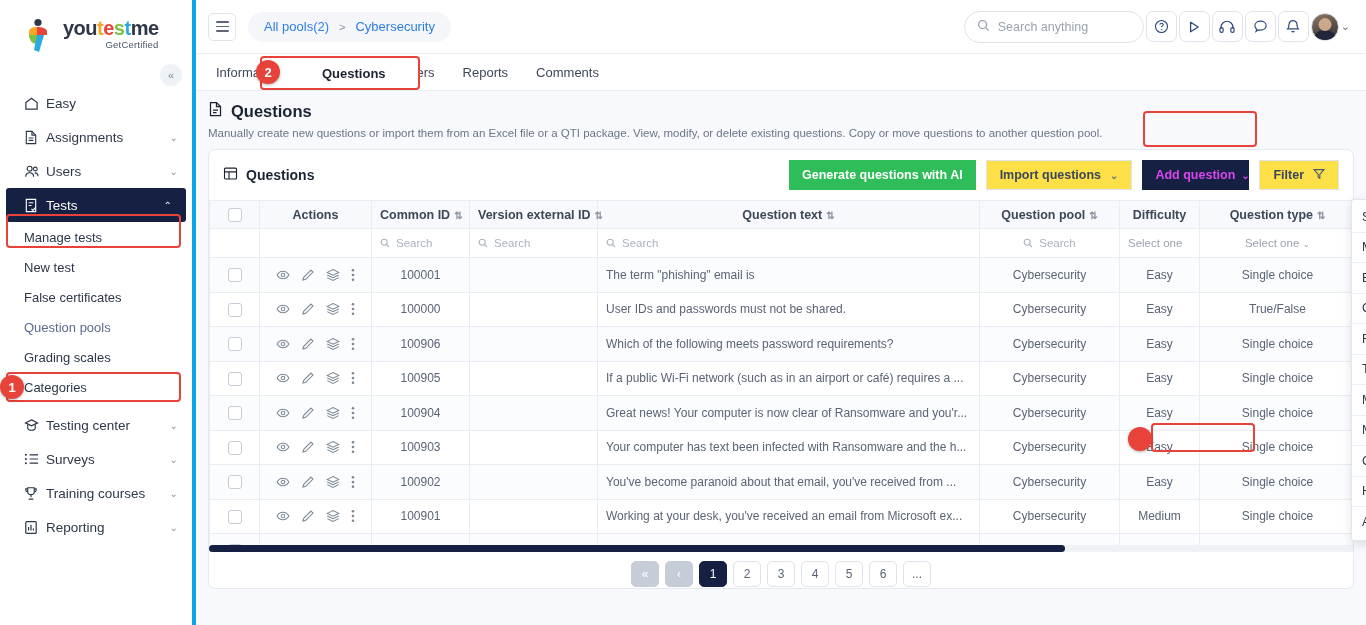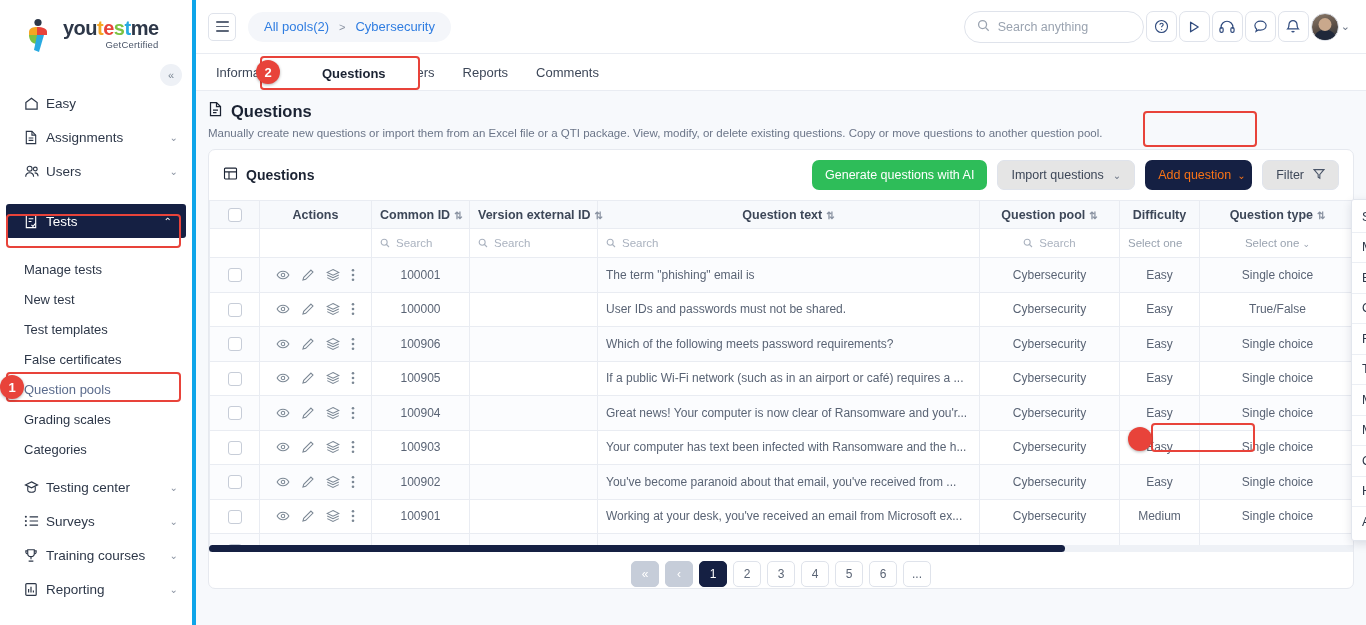--- a/index.html
+++ b/index.html
@@ -37,21 +37,21 @@
     display: flex; align-items: center;
     height: 34px; padding: 0 14px 0 24px;
     font-size: 13.5px; color: #2d3748; cursor: pointer;
     position: relative;
   }
   .nav-item .ico { width: 22px; flex: 0 0 22px; display: flex; align-items: center; color:#2d3748;}
   .nav-item .lbl { flex: 1; }
   .nav-item .chev { font-size: 10px; color: #8a93a2; }
   .nav-item.active {
     background: #152043; color: #ffffff;
-    margin: 16px 6px; padding-left: 18px; border-radius: 3px;
+    margin: 0 6px; padding-left: 18px; border-radius: 3px;
   }
   .nav-item.active .ico, .nav-item.active .chev { color: #ffffff; }
   .nav-sub {
     height: 30px; display: flex; align-items: center;
     padding-left: 24px; font-size: 13px; color: #2d3748; cursor: pointer;
   }
   .nav-sub.sel { color: #5b6b8c; }
 
   
   .redbox { position: absolute; border: 2.5px solid #e8433a; border-radius: 4px; pointer-events: none; }
@@ -127,26 +127,26 @@
   .card {
     background: #fff; border: 1px solid #e6e9ef; border-radius: 7px;
     height: 440px; display: flex; flex-direction: column; overflow: hidden;
   }
   .card-head {
     height: 50px; display: flex; align-items: center; padding: 0 14px; gap: 10px;
   }
   .card-head .ttl { font-size: 14px; font-weight: bold; color: #1b2333; display:flex; align-items:center; gap:8px;}
   .spacer { margin-left: auto; }
   .btn {
-    height: 30px; border-radius: 7px; display: flex; align-items: center;
-    padding: 11px 13px; font-size: 12.5px; cursor: pointer; gap: 9px; white-space: nowrap;
+    height: 30px; border-radius: 0; display: flex; align-items: center;
+    padding: 11px 13px; font-size: 12.5px; cursor: pointer; gap: 9px; white-space: nowrap; font-weight: bold;
   }
   .btn-green { background: #2ebd59; color: #fff; }
-  .btn-outline { border: 1px solid #dfe3eb; color: #3d4758; background:#e5e5e5;align-items:center; }
-  .btn-dark { background: #152043; color: #f97316; position: relative; gap: 6px; }
+  .btn-outline { border: 1px solid #dfe3eb; color: #3d4758; background:#fde047;align-items:center; }
+  .btn-dark { background: #152043; color: #d946ef; position: relative; gap: 6px; }
 
   
   .tbl-wrap { flex: 1; overflow: hidden; position: relative; }
   table { border-collapse: collapse; width: 1146px; table-layout: fixed; font-size: 12px; }
   th, td { border: 1px solid #e9ecf2; padding: 0 8px; height: 34.5px; }
   thead th {
     background: #f7f9fc; color: #3d4758; font-weight: bold; font-size: 12.5px;
     text-align: center; height: 28px; white-space: nowrap; margin-top: 24px;
   }
   tr.filter-row td { background: #fff; height: 29px; color: #9aa3b0; font-size: 11.5px; }
@@ -267,21 +267,20 @@
               <path d="M4.5 5h5M4.5 8h3"></path>
               <path d="M7.5 11.5l1.6 1.8 3-3.6"></path>
             </svg>
         </span>
         <span class="lbl">Tests</span>
         <span class="chev">⌃</span>
       </div>
 
       <div class="nav-sub">Manage tests</div>
       <div class="nav-sub">New test</div>
-      <div class="nav-sub">Test templates</div>
       <div class="nav-sub">False certificates</div>
       <div class="nav-sub sel">Question pools</div>
       <div class="nav-sub">Grading scales</div>
       <div class="nav-sub">Categories</div>
 
       <div class="nav-item" style="margin-top:6px">
         <span class="ico">
           <svg width="15" height="15" viewBox="0 0 16 16" fill="none" stroke="#2d3748" stroke-width="1.2">
               <path d="M8 2 L14.5 5.2 L8 8.4 L1.5 5.2 Z"></path>
               <path d="M4 7v3.6c0 1.4 2 2.4 4 2.4s4-1 4-2.4V7"></path>

